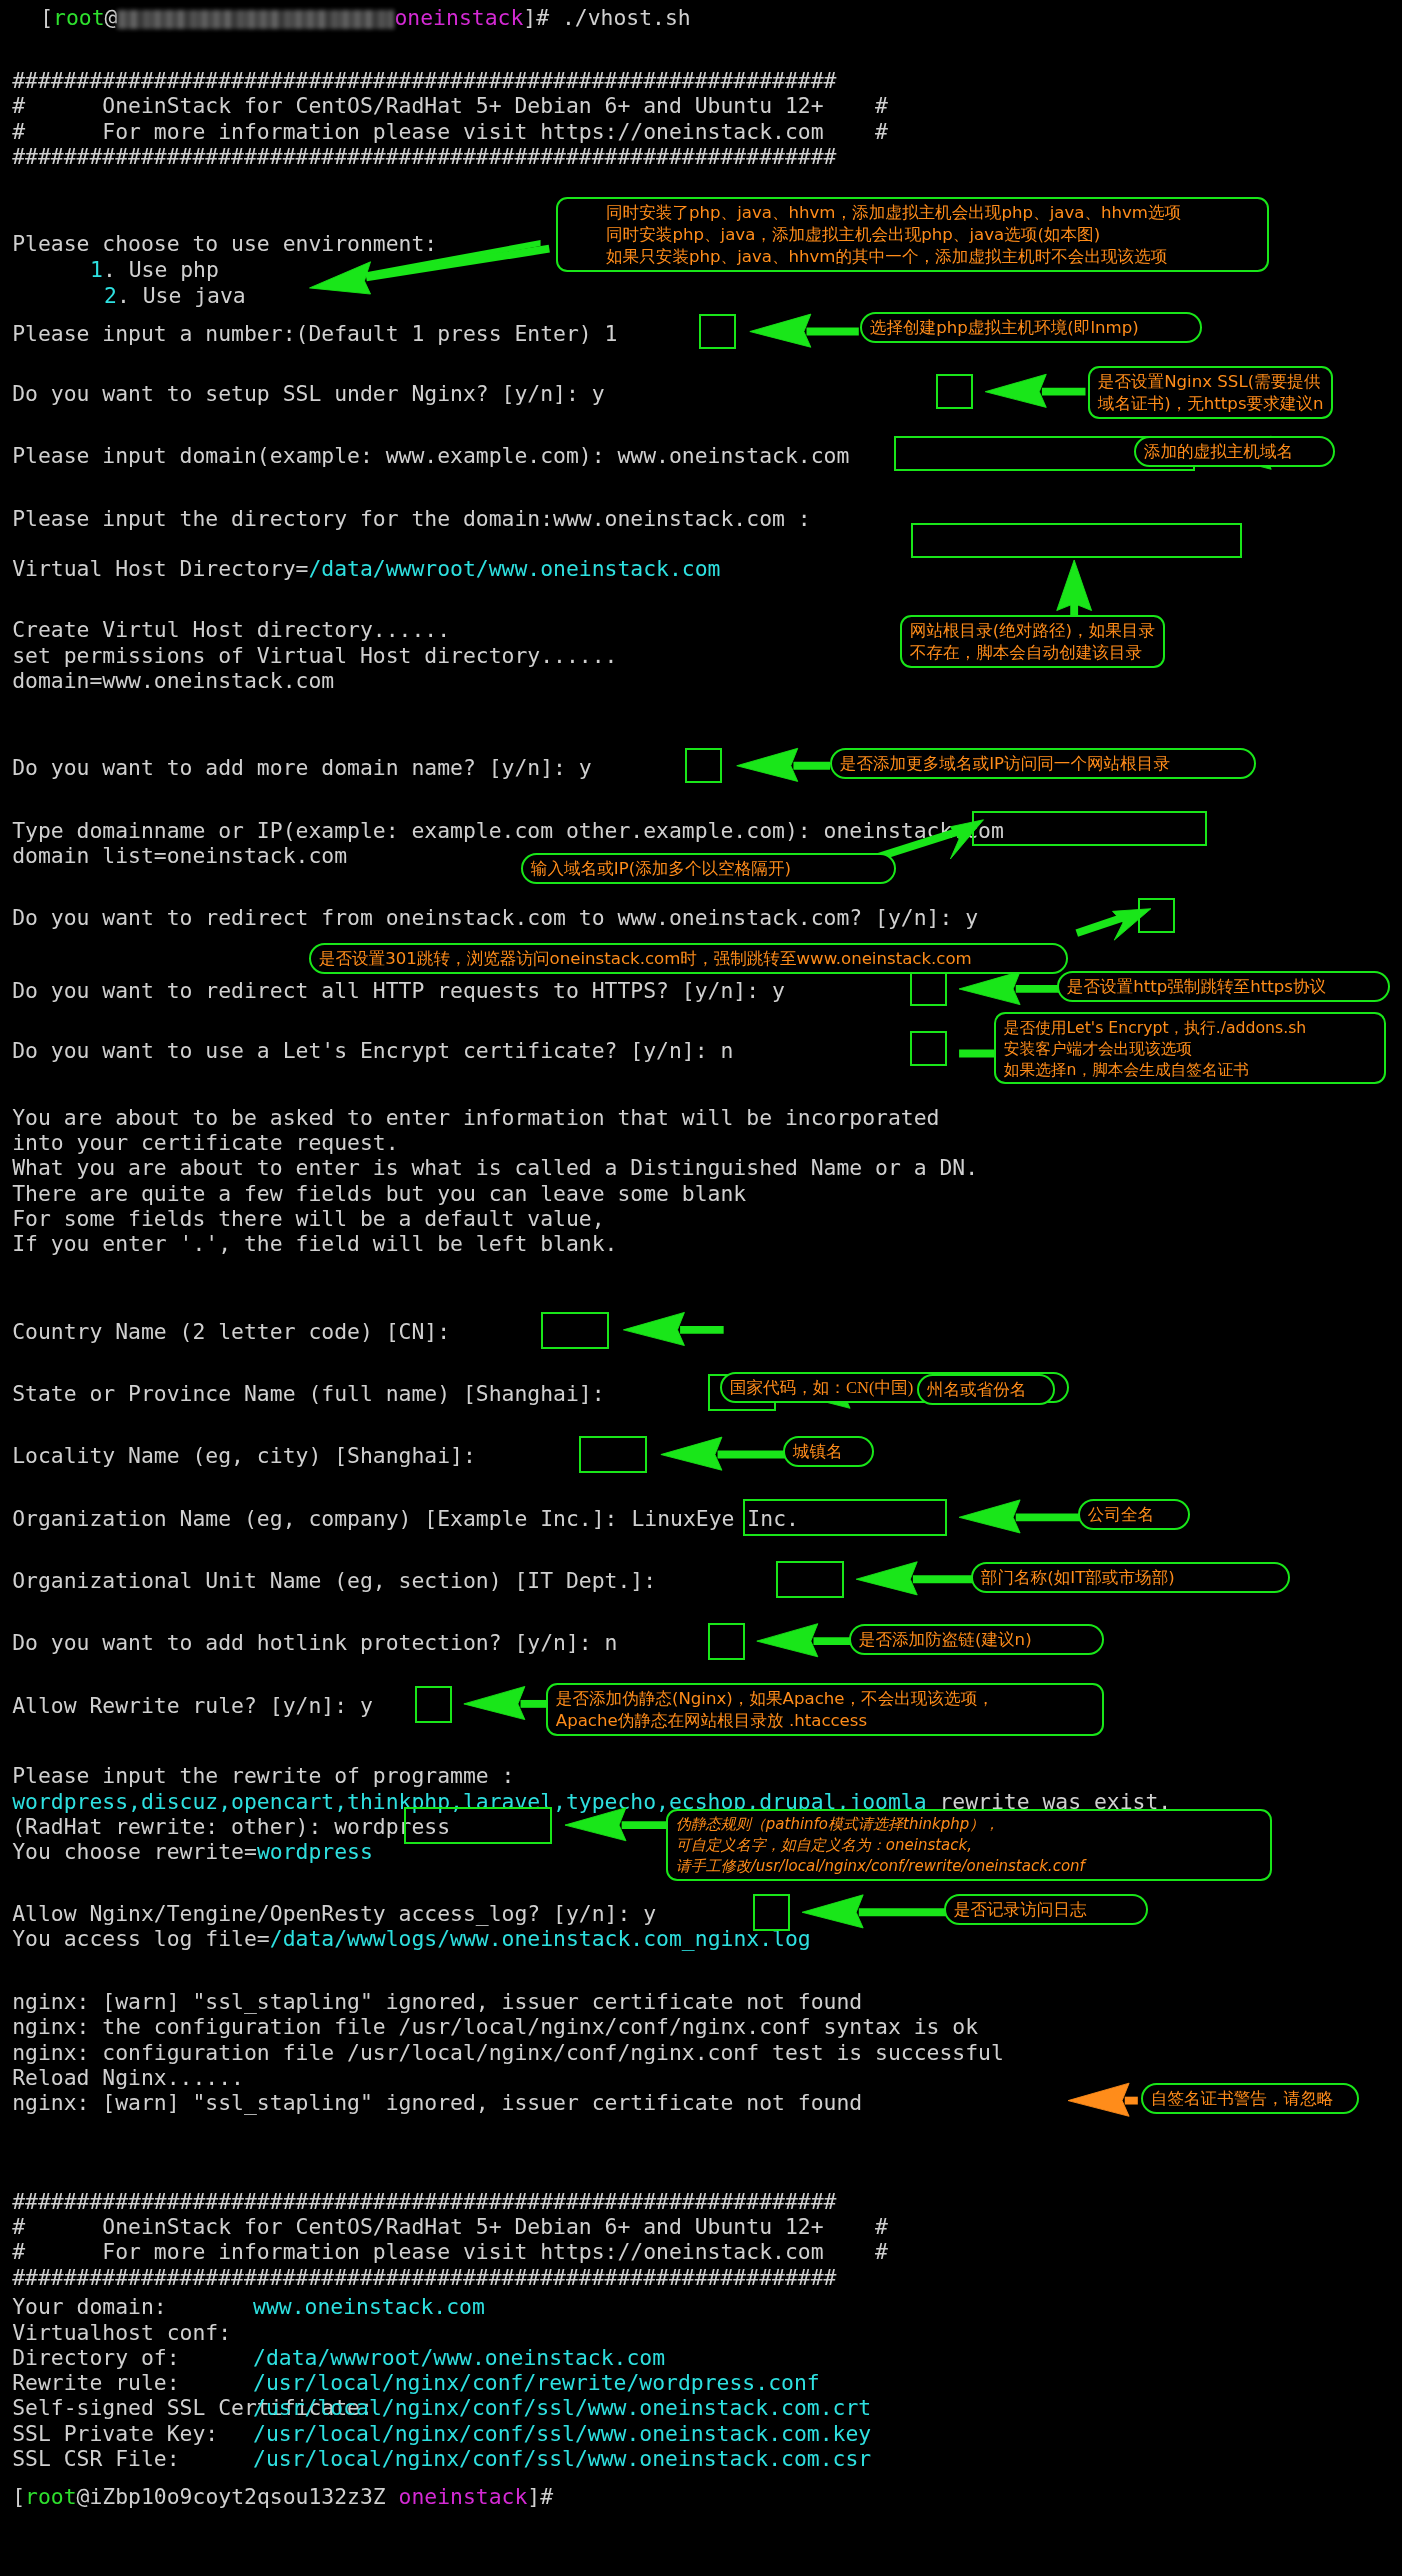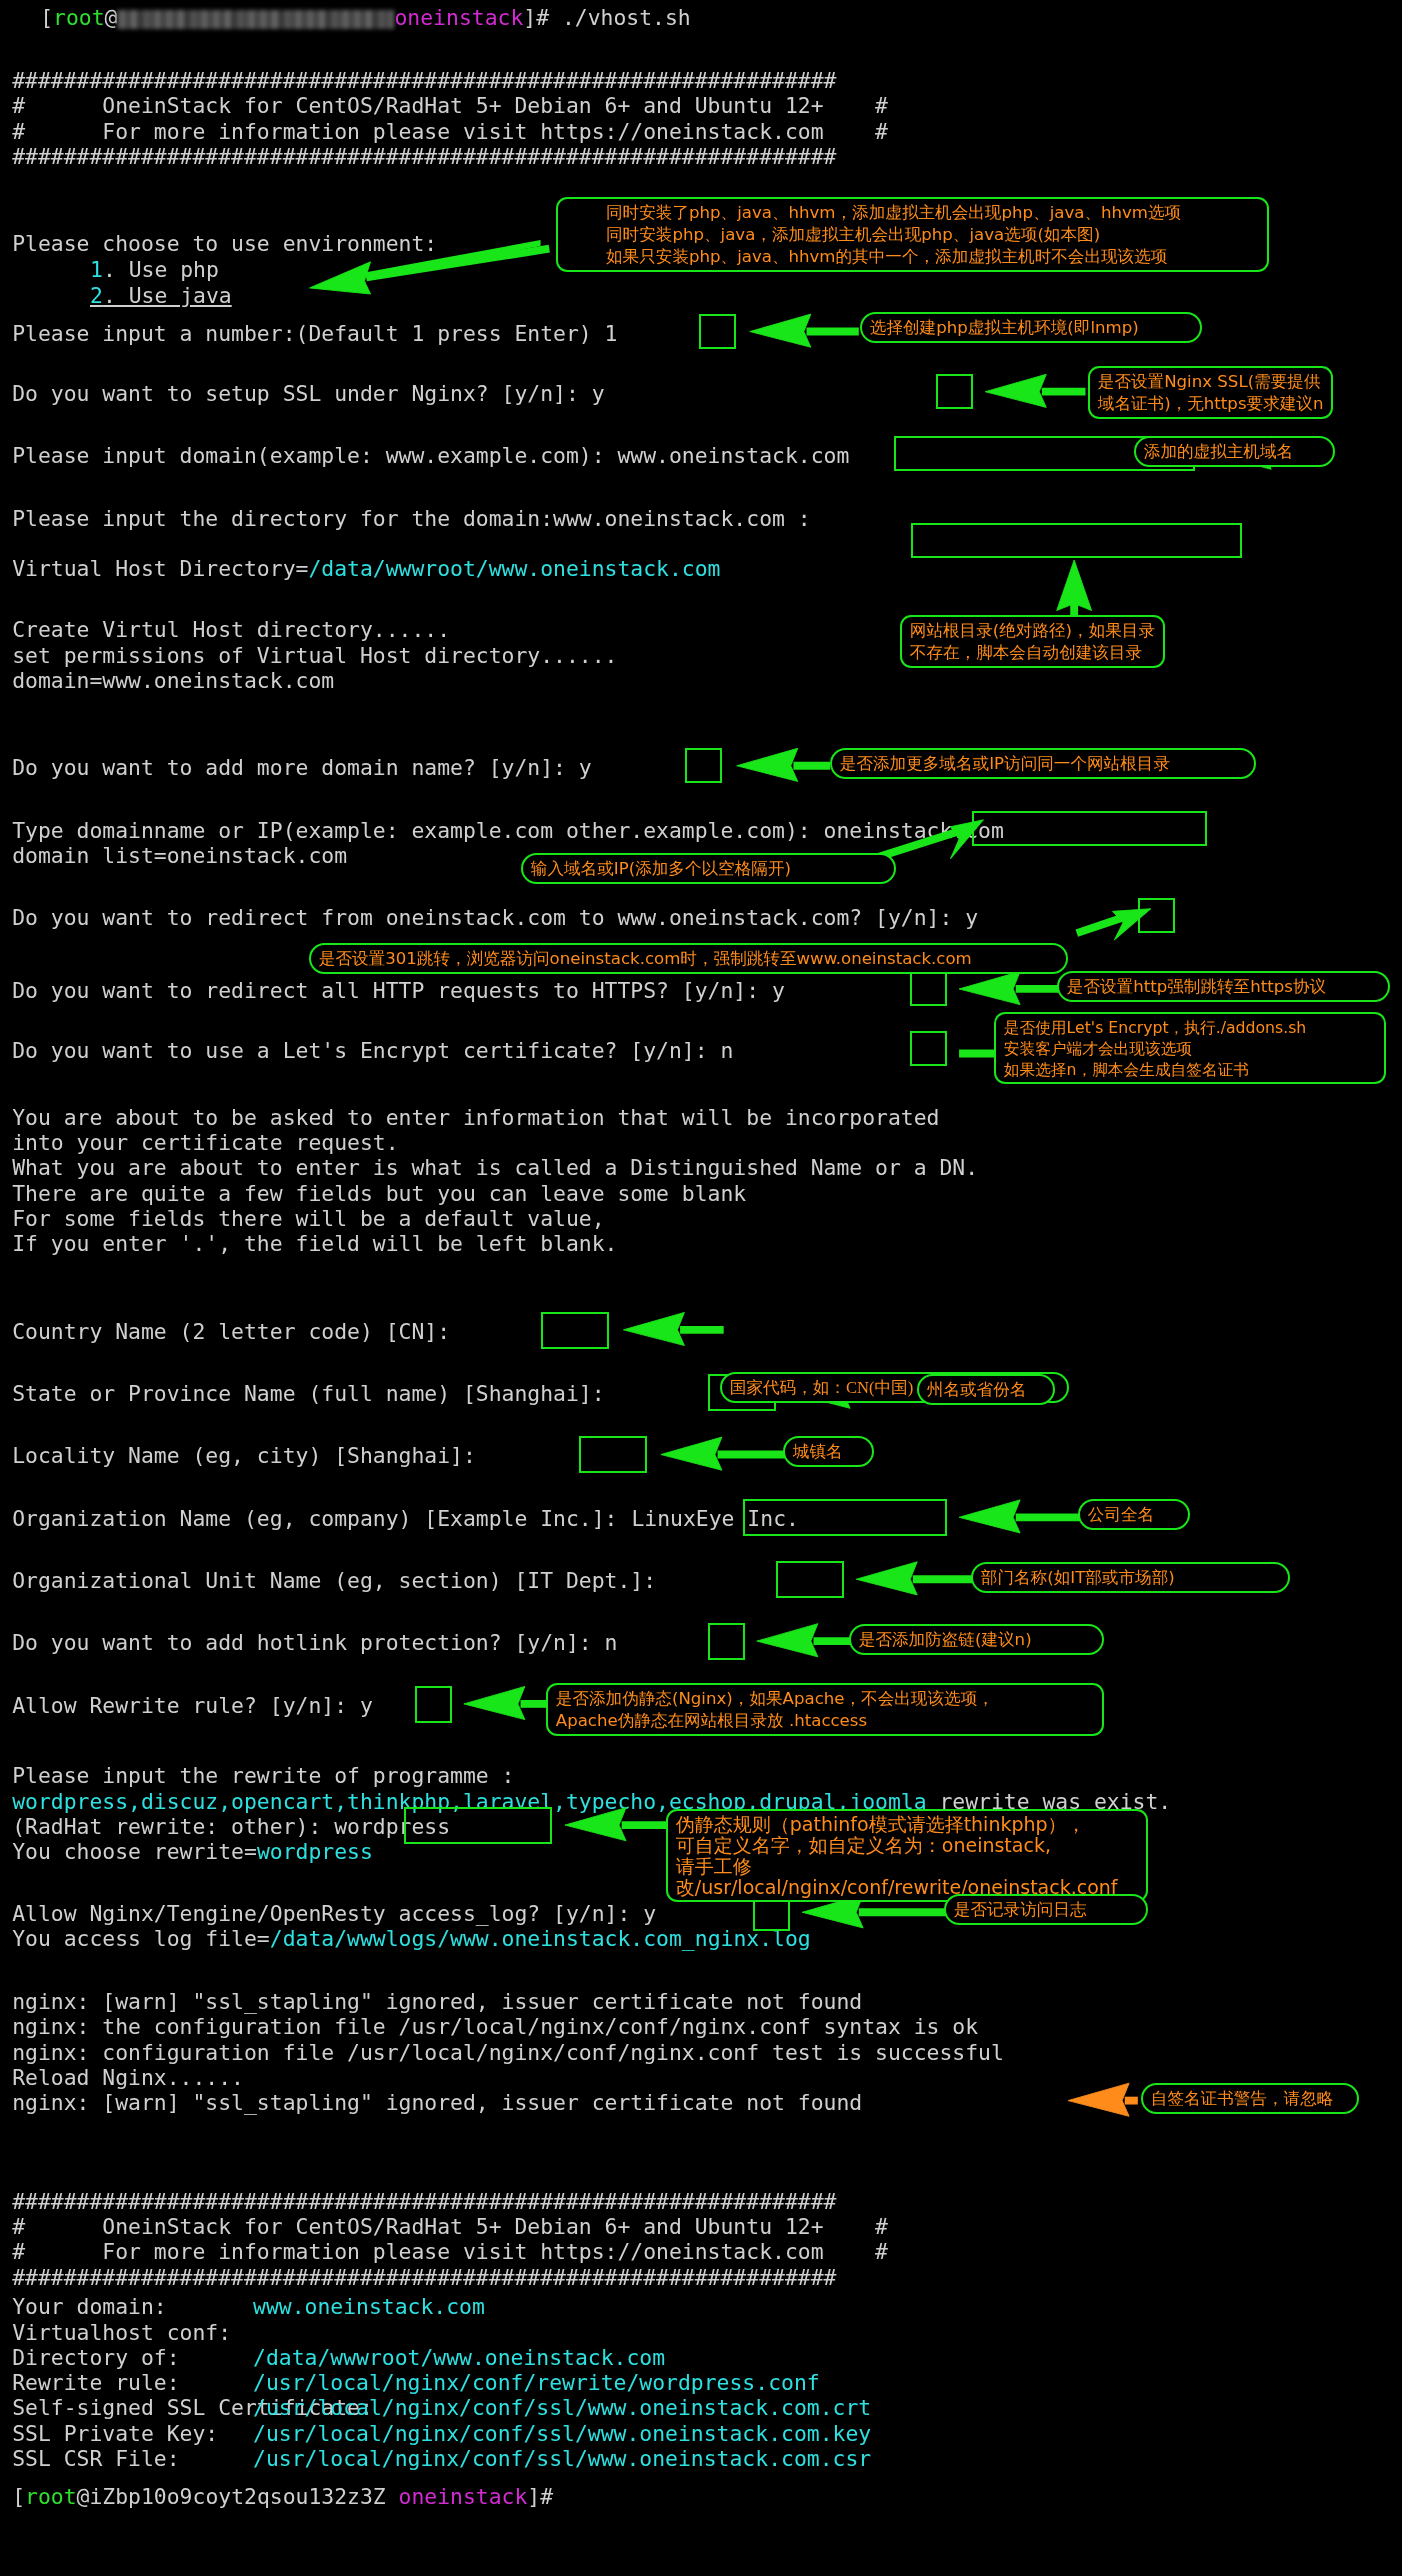--- a/index.html
+++ b/index.html
@@ -68,21 +68,21 @@
 
   <div class="line" style="top:5.2px;margin-left:28px;"><span class="w">[</span><span class="g">root</span><span class="w">@</span><span class="blur"></span><span class="m">oneinstack</span><span class="w">]# </span><span class="w">./vhost.sh</span></div>
 
   <div class="line" style="top:68px;">################################################################</div>
   <div class="line" style="top:93px;">#      OneinStack for CentOS/RadHat 5+ Debian 6+ and Ubuntu 12+    #</div>
   <div class="line" style="top:119px;">#      For more information please visit https://oneinstack.com    #</div>
   <div class="line" style="top:144px;">################################################################</div>
 
   <div class="line" style="top:231px;">Please choose to use environment:</div>
   <div class="line" style="top:257px;left:90px;"><span class="c">1</span><span class="w">. Use php</span></div>
-  <div class="line" style="top:283px;left:90px;text-decoration:underline;"><span class="c">2</span><span class="w">. Use java</span></div>
+  <div class="line" style="top:283px;left:104px;"><span class="c">2</span><span class="w">. Use java</span></div>
 
   <div class="line" style="top:321px;"><span>Please input a number:(Default 1 press Enter) </span><span class="w">1</span></div>
 
   <div class="line" style="top:381px;"><span>Do you want to setup SSL under Nginx? [y/n]: </span><span class="w">y</span></div>
 
   <div class="line" style="top:443px;"><span>Please input domain(example: www.example.com): </span><span class="w">www.oneinstack.com</span></div>
 
   <div class="line" style="top:506px;">Please input the directory for the domain:www.oneinstack.com :</div>
   <div class="line" style="top:556px;"><span class="w">Virtual Host Directory=</span><span class="c">/data/wwwroot/www.oneinstack.com</span></div>
 
@@ -279,21 +279,21 @@
 
   <div class="anno pill" style="left:1078px;top:1499px;width:112px;">公司全名</div>
 
   <div class="anno pill" style="left:971px;top:1562px;width:319px;">部门名称(如IT部或市场部)</div>
 
   <div class="anno pill" style="left:849px;top:1624px;width:255px;">是否添加防盗链(建议n)</div>
 
   <div class="anno round" style="left:546px;top:1683px;width:558px;">是否添加伪静态(Nginx)，如果Apache，不会出现该选项，
 Apache伪静态在网站根目录放 .htaccess</div>
 
-  <div class="anno round" style="left:666px;top:1809px;width:482px;font-size:19px;line-height:21px;">伪静态规则（pathinfo模式请选择thinkphp），
+  <div class="anno round" style="left:666px;top:1809px;width:606px;font-size:15px;line-height:21px;font-style:italic;">伪静态规则（pathinfo模式请选择thinkphp），
 可自定义名字，如自定义名为：oneinstack,
 请手工修改/usr/local/nginx/conf/rewrite/oneinstack.conf</div>
 
   <div class="anno pill" style="left:944px;top:1894px;width:204px;">是否记录访问日志</div>
 
   <div class="anno pill" style="left:1141px;top:2083px;width:218px;">自签名证书警告，请忽略</div>
 
 </div>
 
 

